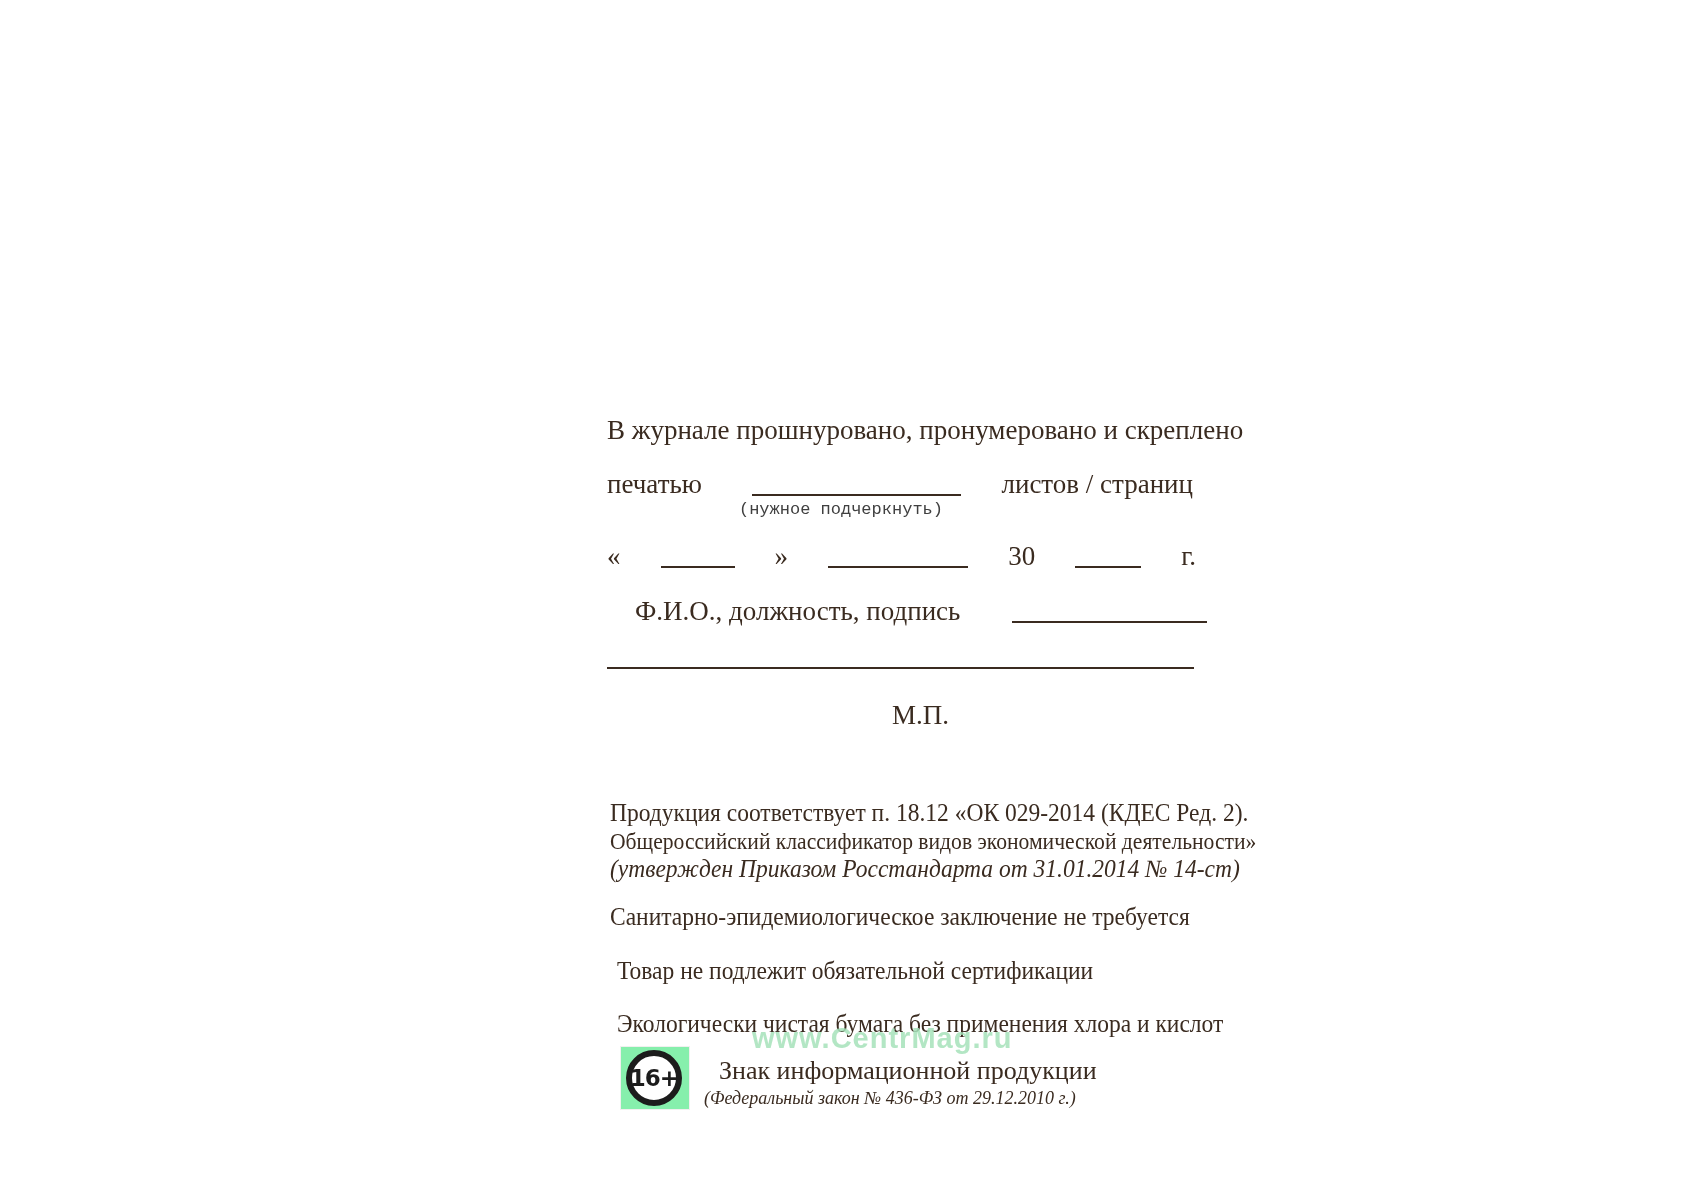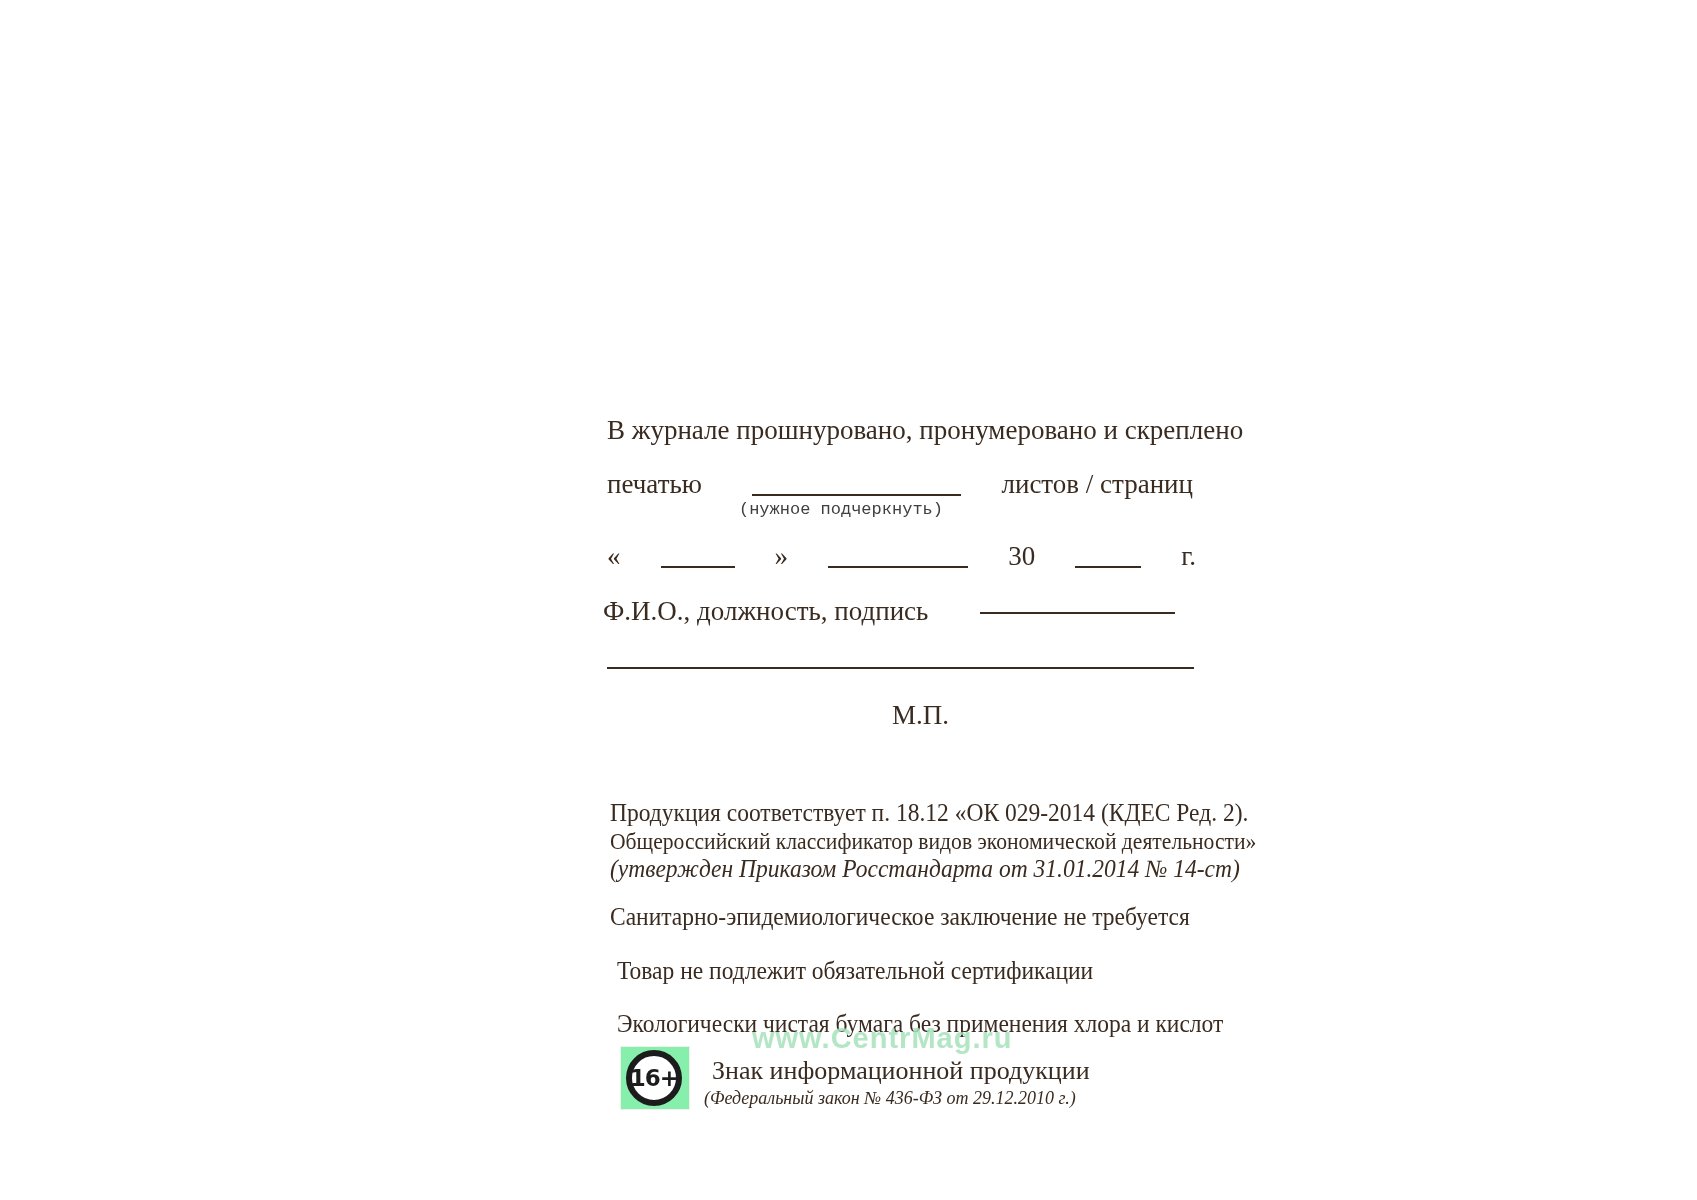--- a/index.html
+++ b/index.html
@@ -58,21 +58,21 @@
     border: 6px solid #1c1c1c;
     border-radius: 50%;
     background: #ffffff;
     display: flex; align-items: center; justify-content: center;
     font-family: "DejaVu Sans", sans-serif;
     font-weight: bold;
     font-size: 23px;
     color: #1c1c1c;
     letter-spacing: -1px;
   }
-  .mark-title { font-size: 26px; line-height: 30px; white-space: nowrap; }
+  .mark-title { font-size: 26px; line-height: 30px; white-space: nowrap; margin-left: 7px; }
   .mark-law { font-size: 18px; font-style: italic; white-space: nowrap; }
   .stamp { font-size: 27px; }
 </style>
 </head>
 <body>
 
 <div class="page">
 
   <div class="abs body-line" style="left:607px; top:414px;">В журнале прошнуровано, пронумеровано и скреплено</div>
 
@@ -87,21 +87,21 @@
   <div class="abs flexrow body-line" style="left:607px; top:540px; width:589px;">
     <span class="txt">«</span>
     <span class="blank" style="width:74px;"></span>
     <span class="txt">»</span>
     <span class="blank grow"></span>
     <span class="txt">30</span>
     <span class="blank" style="width:66px;"></span>
     <span class="txt">г.</span>
   </div>
 
-  <div class="abs flexrow body-line" style="left:603px; top:595px; width:586px;align-items:center;">
+  <div class="abs flexrow body-line" style="left:635px; top:595px; width:586px;">
     <span class="txt">Ф.И.О., должность, подпись</span>
     <span class="blank grow" style="margin-left:12px; margin-right:14px;"></span>
   </div>
 
   <div class="abs rule-line" style="left:607px; top:645px; width:587px; height:24px;"></div>
 
   <div class="abs stamp" style="right:506px; top:700px;margin-left:26px;">М.П.</div>
 
   <div class="abs" style="left:610px; top:799px;">
     <div class="para-line" style="font-size:25px;">

